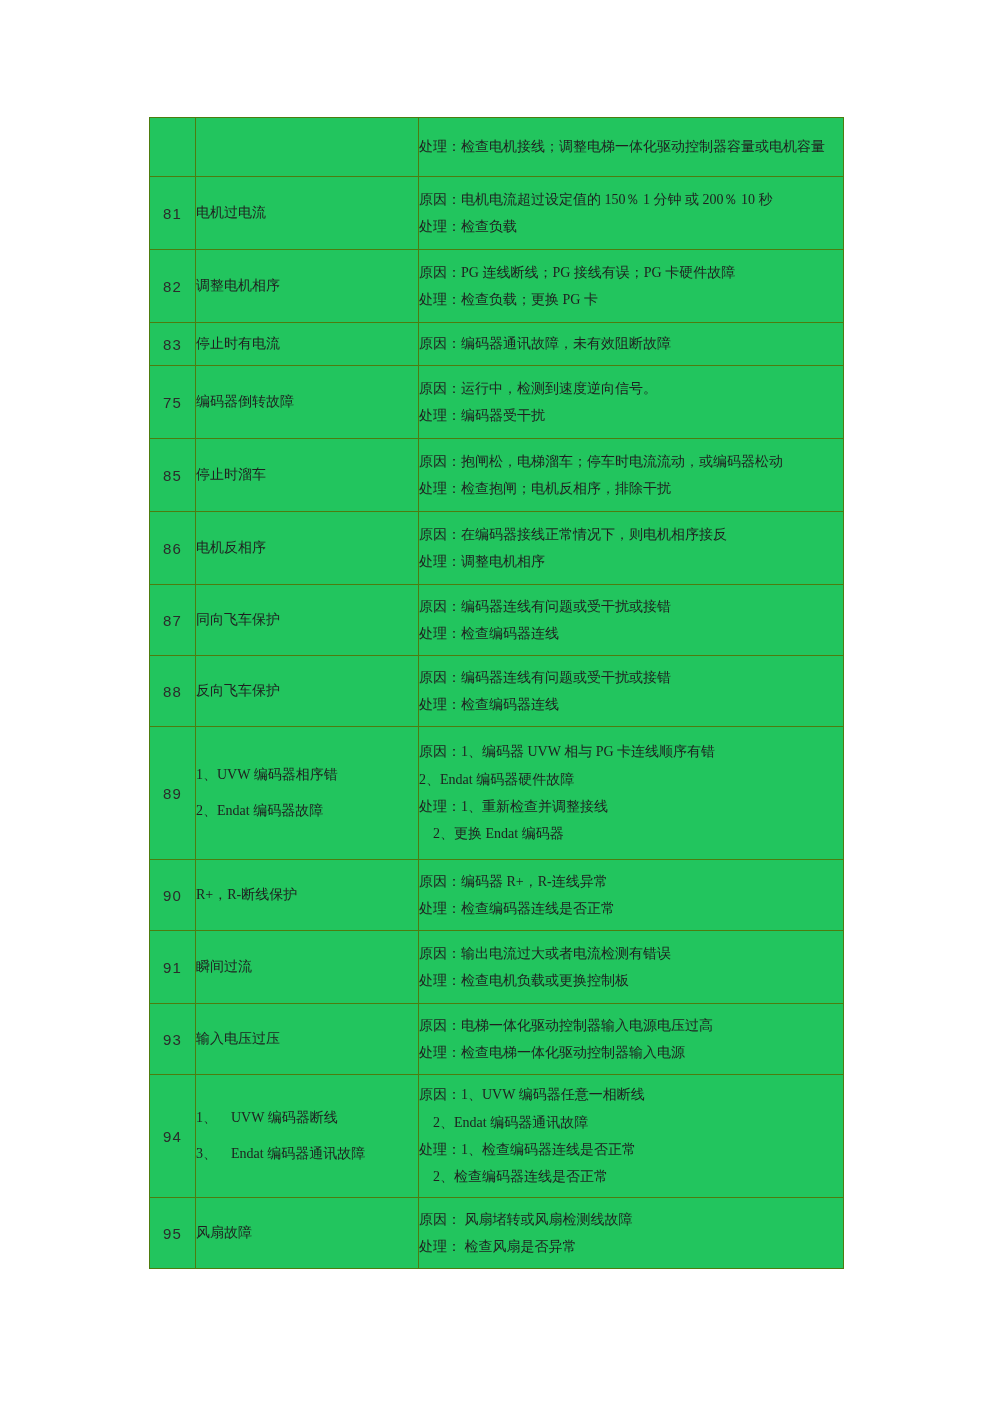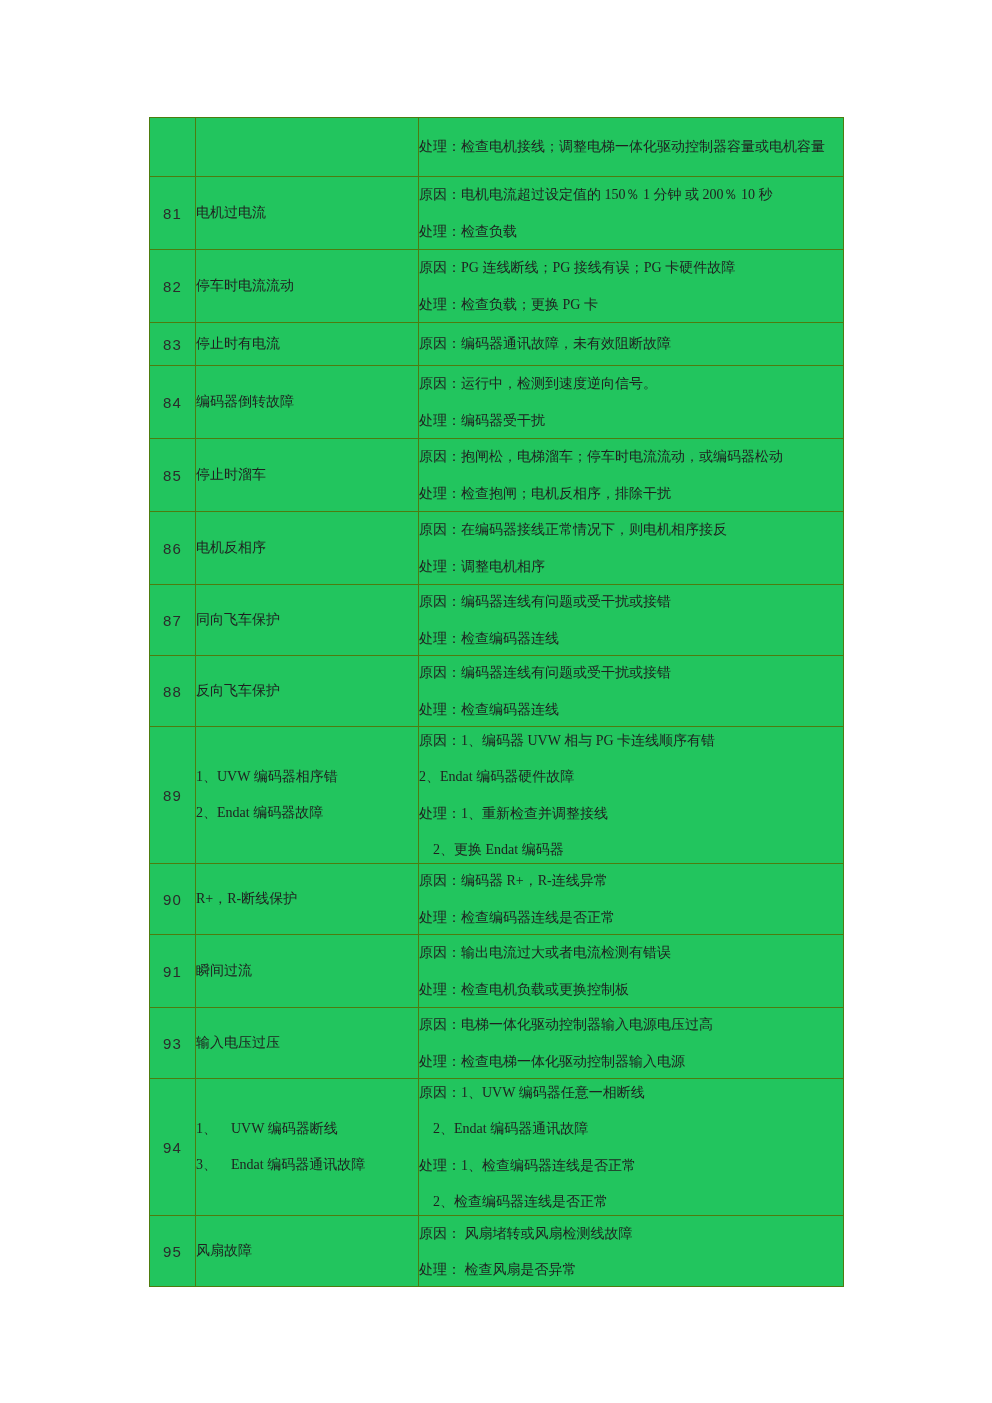--- a/index.html
+++ b/index.html
@@ -66,21 +66,21 @@
     line-height: 1.95;
     padding: 7px 4px 7px 4px;
     color: #1f1f1f;
     vertical-align: middle;
   }
   .line {
     display: block;
     white-space: pre-wrap;
   }
   .name-cell .line + .line { margin-top: 10px; }
-  .desc-cell .line + .line { margin-top: 9px; }
+  .desc-cell .line + .line { margin-top: 0; }
 
   
   tr.r-h58  td { height: 58px; }
   tr.r-h72  td { height: 72px; }
   tr.r-h42  td { height: 42px; }
   tr.r-h70  td { height: 70px; }
   tr.r-h132 td { height: 132px; }
   tr.r-h122 td { height: 122px; }
   tr.r-h38  td { height: 38px; }
 </style>
@@ -109,38 +109,38 @@
               <span class="line">电机过电流</span>
             </td>
             <td class="desc-cell">
               <span class="line">原因：电机电流超过设定值的 150％ 1 分钟 或 200％ 10 秒</span>
               <span class="line">处理：检查负载</span>
             </td>
           </tr>
           <tr class="r-h72">
             <td class="code-cell">82</td>
             <td class="name-cell">
-              <span class="line">停车时电流流动</span>
+              <span class="line">调整电机相序</span>
             </td>
             <td class="desc-cell">
               <span class="line">原因：PG 连线断线；PG 接线有误；PG 卡硬件故障</span>
               <span class="line">处理：检查负载；更换 PG 卡</span>
             </td>
           </tr>
           <tr class="r-h42">
             <td class="code-cell">83</td>
             <td class="name-cell">
               <span class="line">停止时有电流</span>
             </td>
             <td class="desc-cell">
               <span class="line">原因：编码器通讯故障，未有效阻断故障</span>
             </td>
           </tr>
           <tr class="r-h72">
-            <td class="code-cell">84</td>
+            <td class="code-cell">75</td>
             <td class="name-cell">
               <span class="line">编码器倒转故障</span>
             </td>
             <td class="desc-cell">
               <span class="line">原因：运行中，检测到速度逆向信号。</span>
               <span class="line">处理：编码器受干扰</span>
             </td>
           </tr>
           <tr class="r-h72">
             <td class="code-cell">85</td>

